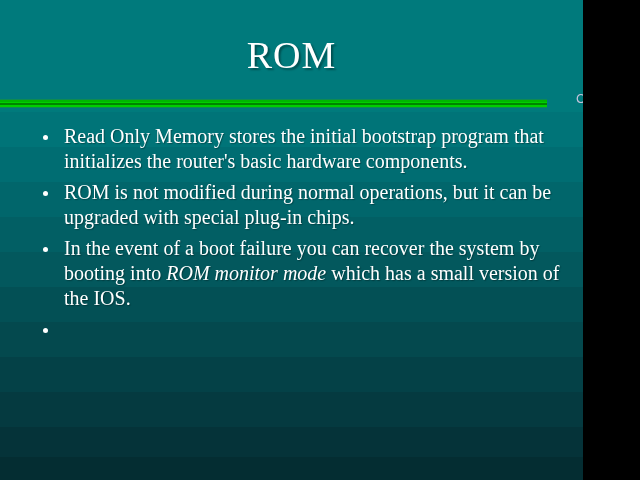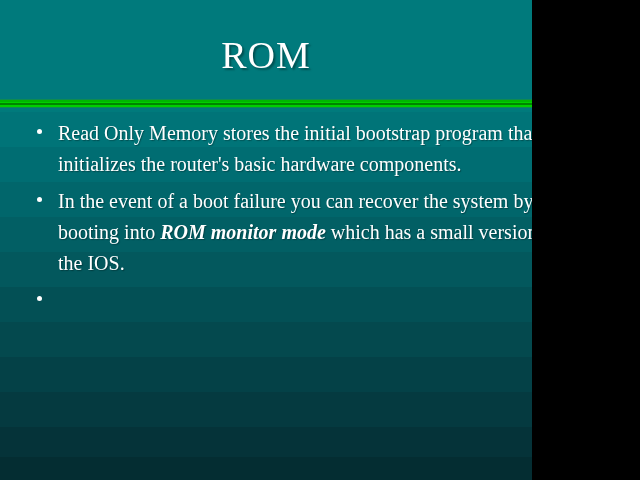--- a/index.html
+++ b/index.html
@@ -2,21 +2,21 @@
 <html><head>
 <meta charset="utf-8">
 <style>
   html, body {
     margin: 0;
     padding: 0;
     background: #000;
   }
   .slide {
     position: relative;
-    width: 532px;
+    width: 583px;
     height: 480px;
     overflow: hidden;
     font-family: "Liberation Serif", serif;
     
     background: linear-gradient(to bottom,
       #007a7c 0px,   #007a7c 112px,
       #007478 112px, #007478 147px,
       #006d72 147px, #006d72 182px,
       #01666b 182px, #01666b 217px,
       #025f64 217px, #025f64 252px,
@@ -62,25 +62,25 @@
     font-family: "Liberation Sans", sans-serif;
     font-size: 13px;
     color: #c4c4dc;
     white-space: nowrap;
   }
   .bullets {
     position: absolute;
     left: 28px;
     top: 112px;
     width: 586px;
-    margin: 6px;
+    margin: 12px;
     padding: 0;
     list-style: none;
     font-size: 20px;
-    line-height: 31px;
+    line-height: 25px;
     color: #ffffff;
   }
   .bullet {
     position: relative;
     padding-left: 24px;
     margin: 0 0 6px 0;
     text-shadow: 1px 1px 1px rgba(0, 25, 25, 0.4);
   }
   .bullet .dot {
     position: absolute;
@@ -89,31 +89,32 @@
     width: 5px;
     height: 5px;
     border-radius: 50%;
     background: #ffffff;
   }
   .bullet .txt {
     white-space: pre-wrap;
   }
   .bullet .em {
     font-style: italic;
-    font-weight: bold;
   }
 </style>
 </head>
 <body>
 
 <div class="slide">
   <h1 class="title">ROM</h1>
   <div class="rule"></div>
   <div class="chapter">Chapter 10</div>
   <ul class="bullets">
       <li class="bullet"><span class="dot"></span><span class="txt"><span>Read Only Memory stores the initial bootstrap program that
 initializes the router's basic hardware components.</span></span></li>
+      <li class="bullet"><span class="dot"></span><span class="txt"><span>ROM is not modified during normal operations, but it can be
+upgraded with special plug-in chips.</span></span></li>
       <li class="bullet"><span class="dot"></span><span class="txt"><span>In the event of a boot failure you can recover the system by
 booting into </span><span class="em">ROM monitor mode</span><span> which has a small version of
 the IOS.</span></span></li>
       <li class="bullet"><span class="dot"></span></li>
     </ul>
 </div>
 
 </body></html>

